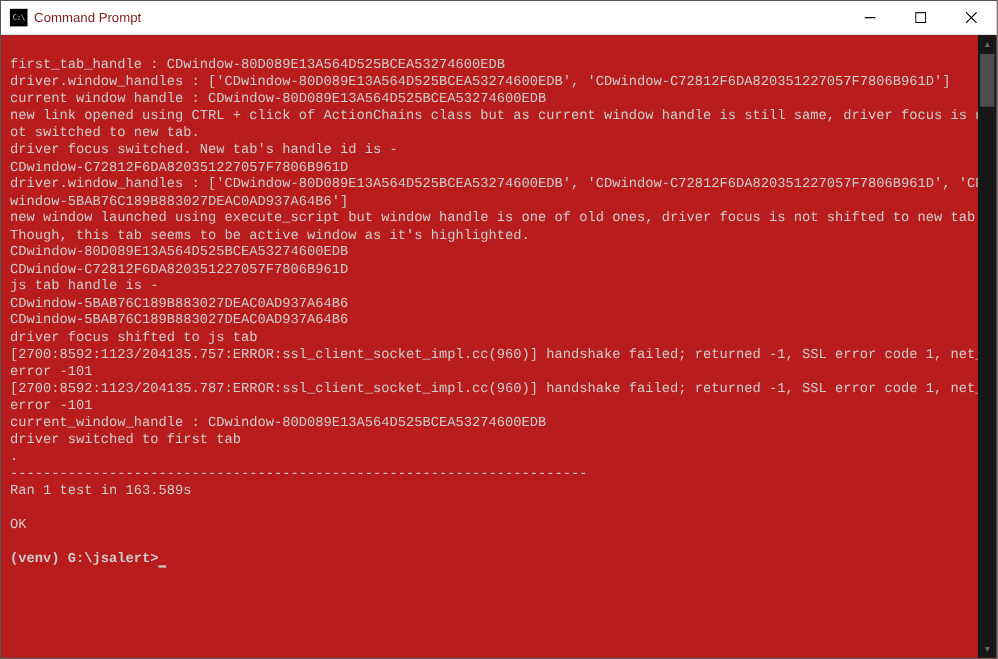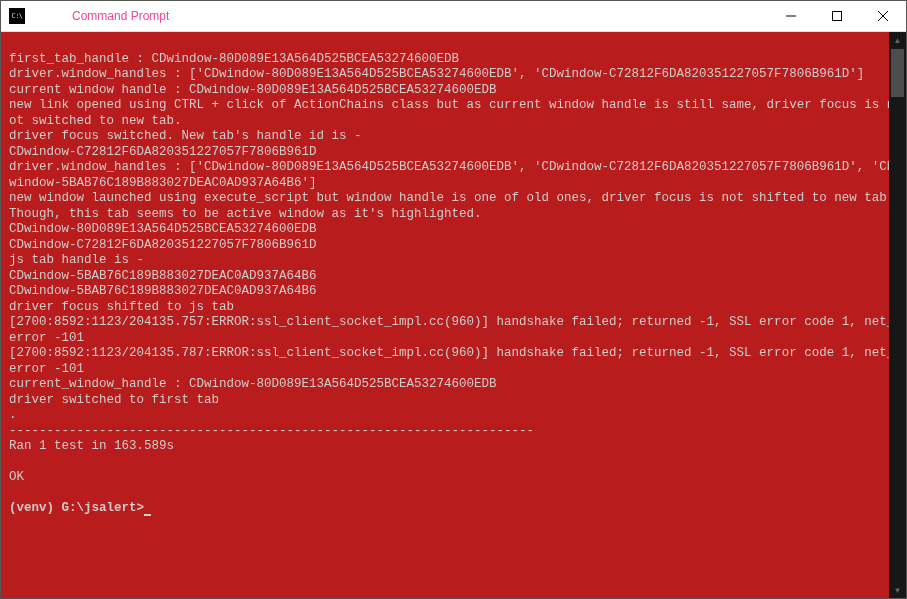--- a/index.html
+++ b/index.html
@@ -26,23 +26,22 @@
       display: flex;
       align-items: center;
       justify-content: center;
       color: #ccc;
       font-size: 7px;
       font-family: Consolas, monospace;
       letter-spacing: -0.5px;
     }
     .titlebar-title {
       font-size: 12px;
-      color: #ec4899;
+      color: #7f1d1d;
       flex: 1;
-      margin-left: 41px;
     }
     .titlebar-controls {
       display: flex;
       height: 100%;
     }
     .titlebar-btn {
       width: 46px;
       height: 100%;
       display: flex;
       align-items: center;

